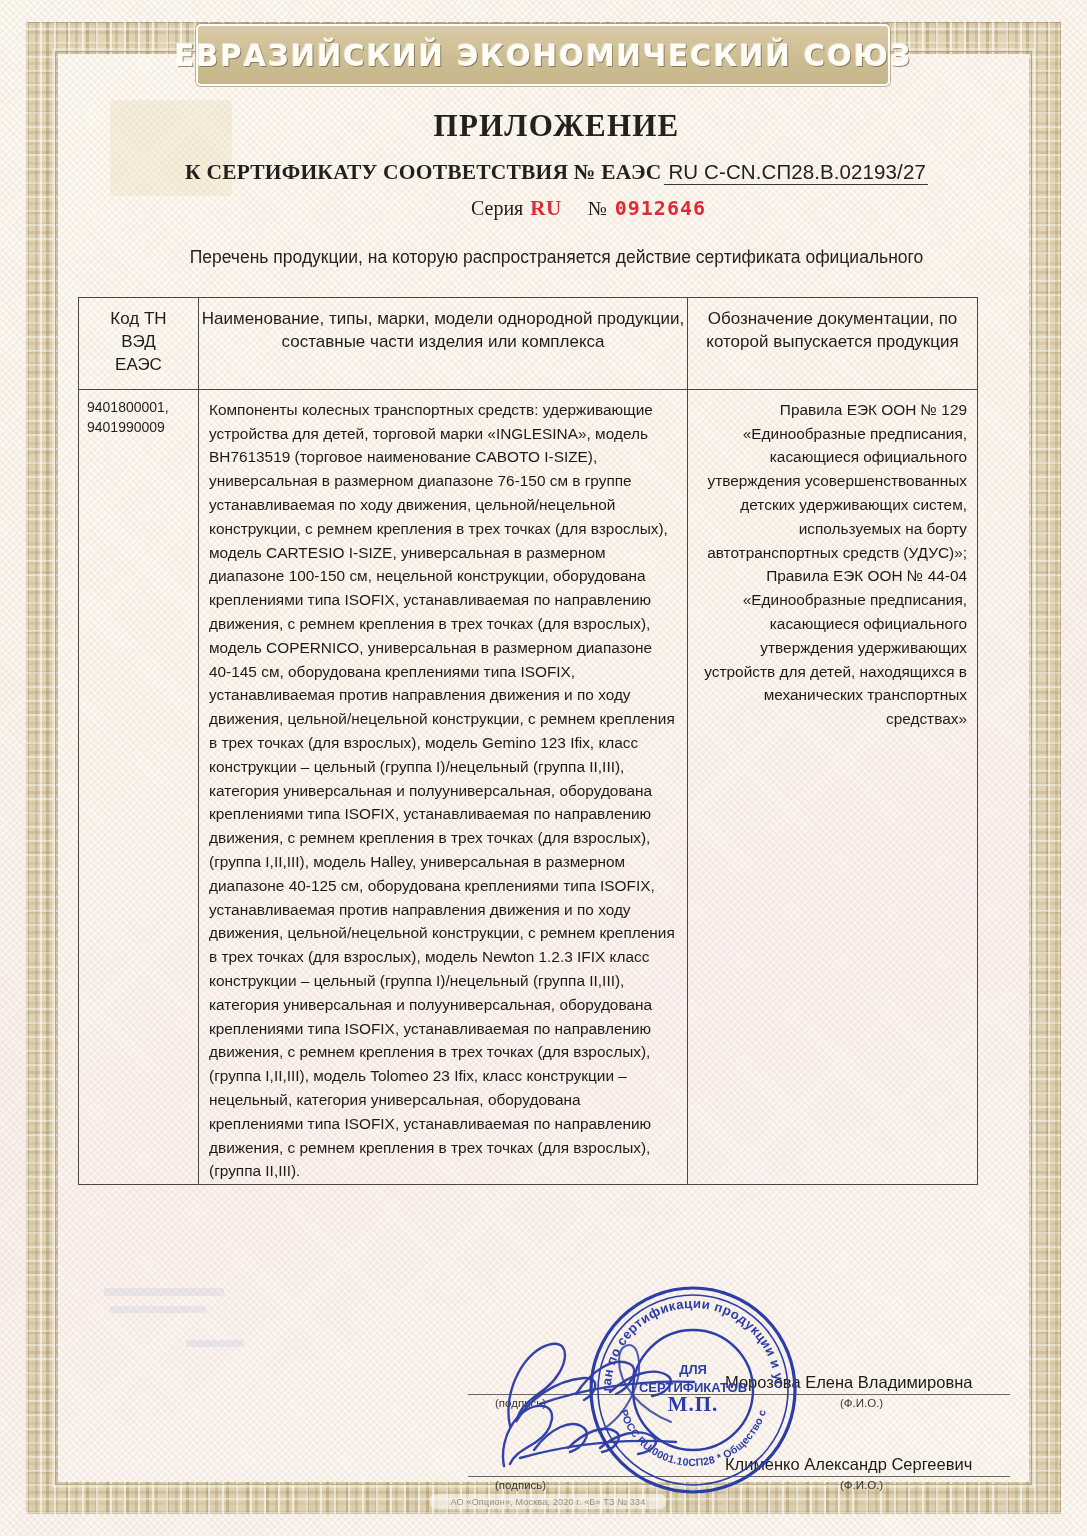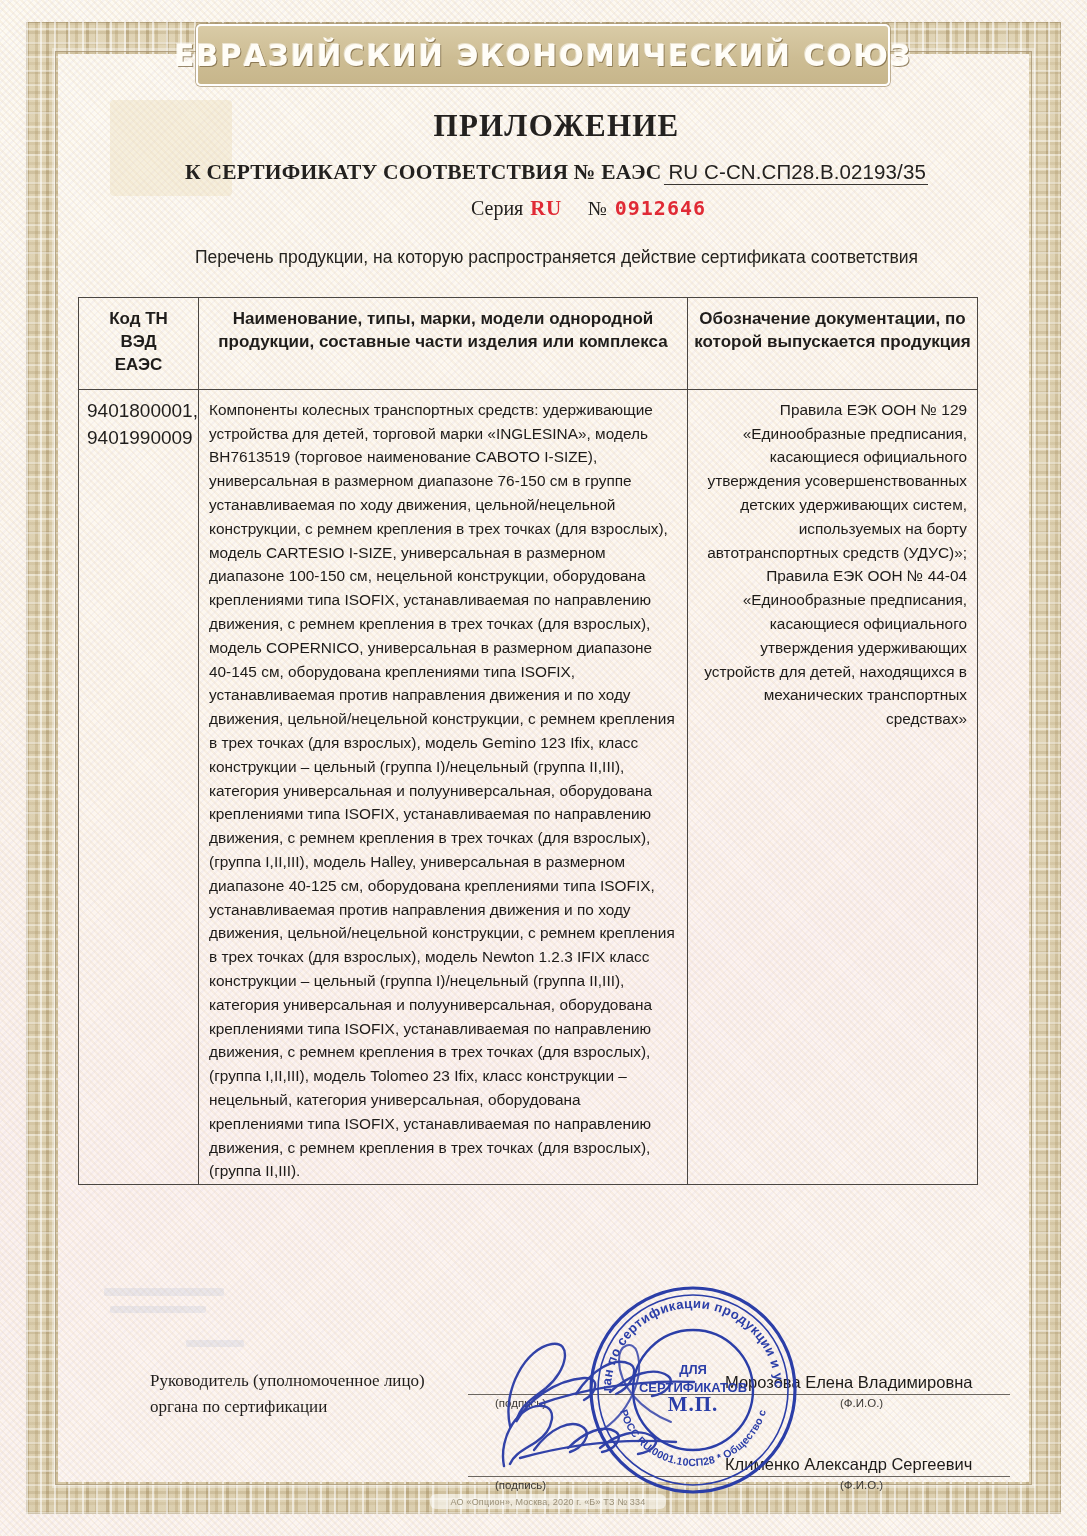--- a/index.html
+++ b/index.html
@@ -137,29 +137,29 @@
     background: transparent;
   }
   #product-table th, #product-table td {
     border: 1.5px solid #4a4642;
     vertical-align: top;
     background: transparent;
   }
   #product-table th {
     text-align: center;
     font-family: "Liberation Sans", sans-serif;
-    font-weight: 700; font-size: 17px; color: #1f1d1b;
+    font-weight: 400; font-size: 17px; color: #1f1d1b;
     line-height: 1.35; padding: 10px 2px 12px;
   }
   col.c1 { width: 120px; }
   col.c2 { width: 489px; }
   col.c3 { width: 290px; }
   td.code-cell {
     font-family: "Liberation Sans", sans-serif;
-    font-size: 19px; color: #201e1c; line-height: 1.42;
+    font-size: 14px; color: #201e1c; line-height: 1.42;
     padding: 8px 5px 4px 8px; text-align: left;
   }
   td.desc-cell {
     font-family: "Liberation Sans", sans-serif;
     font-size: 15.4px; color: #1d1b19; line-height: 1.545;
     padding: 8px 10px 1px 10px; text-align: left;
   }
   td.docs-cell {
     font-family: "Liberation Sans", sans-serif;
     font-size: 15.4px; color: #1d1b19; line-height: 1.545;
@@ -244,28 +244,28 @@
 
 <div id="watermark"></div>
 
 <div id="banner">
   <span id="banner-text">ЕВРАЗИЙСКИЙ ЭКОНОМИЧЕСКИЙ СОЮЗ</span>
 </div>
 
 <div class="content" id="doc-title">ПРИЛОЖЕНИЕ</div>
 
 <div class="content" id="cert-line">
-  <span>К СЕРТИФИКАТУ СООТВЕТСТВИЯ № ЕАЭС</span><span id="cert-number">RU C-CN.СП28.В.02193/35</span>
+  <span>К СЕРТИФИКАТУ СООТВЕТСТВИЯ № ЕАЭС</span><span id="cert-number">RU C-CN.СП28.В.02193/27</span>
 </div>
 
 <div class="content" id="series-line">
   <span class="lbl">Серия</span><span id="series-value" class="red">RU</span><span id="num-sign">№</span><span id="series-num" class="red">0912646</span>
 </div>
 
-<div class="content" id="subtitle">Перечень продукции, на которую распространяется действие сертификата соответствия</div>
+<div class="content" id="subtitle">Перечень продукции, на которую распространяется действие сертификата официального</div>
 
 <table id="product-table">
   <colgroup>
       <col class="c1">
       <col class="c2">
       <col class="c3">
     </colgroup>
   <thead>
     <tr>
       <th>
@@ -286,21 +286,20 @@
   </tbody>
 </table>
 
 <div class="ghost-mark" id="ghost1"></div>
 <div class="ghost-mark" id="ghost2"></div>
 <div class="ghost-mark" id="ghost3"></div>
 
 <div id="sign-area">
 
   <div class="sign-row">
-    <div class="sign-role">Руководитель (уполномоченное лицо) органа по сертификации</div>
     <div class="sign-line sig-line-a"></div>
     <div class="sign-line sig-line-b"></div>
     <div class="sign-caption cap-podpis">(подпись)</div>
     <div class="sign-name">Морозова Елена Владимировна</div>
     <div class="sign-caption cap-fio">(Ф.И.О.)</div>
   </div>
 
   <div class="sign-row">
     <div class="sign-line sig-line-a"></div>
     <div class="sign-line sig-line-b"></div>

